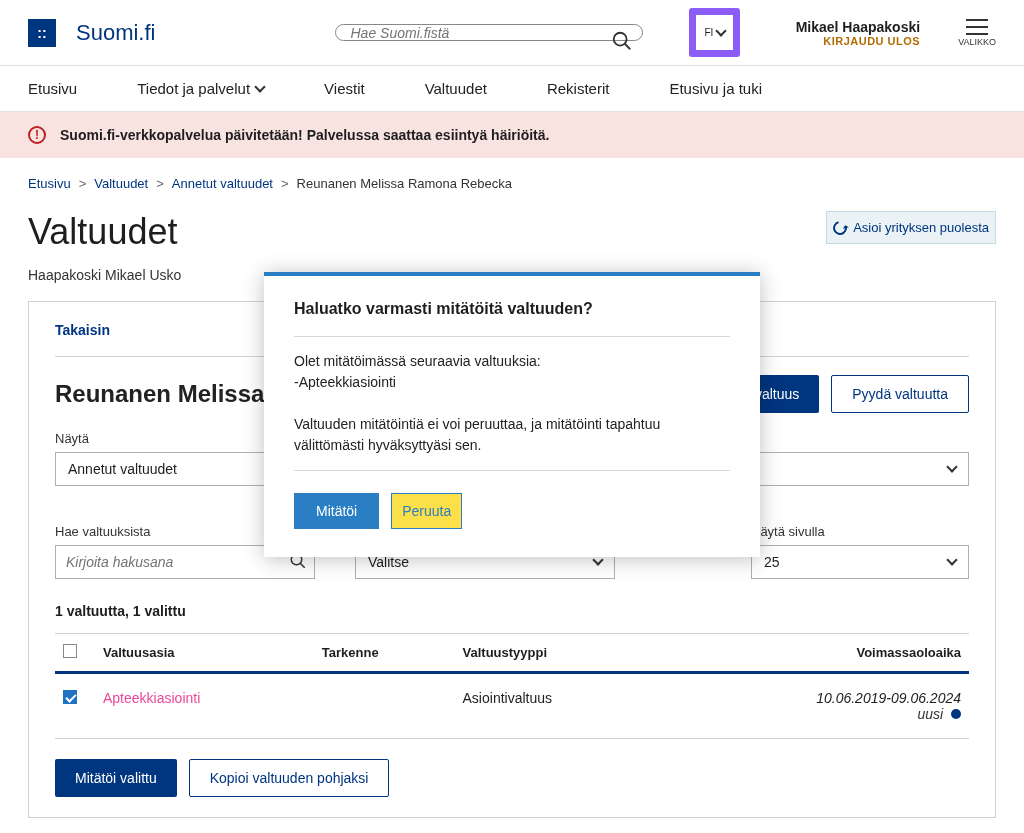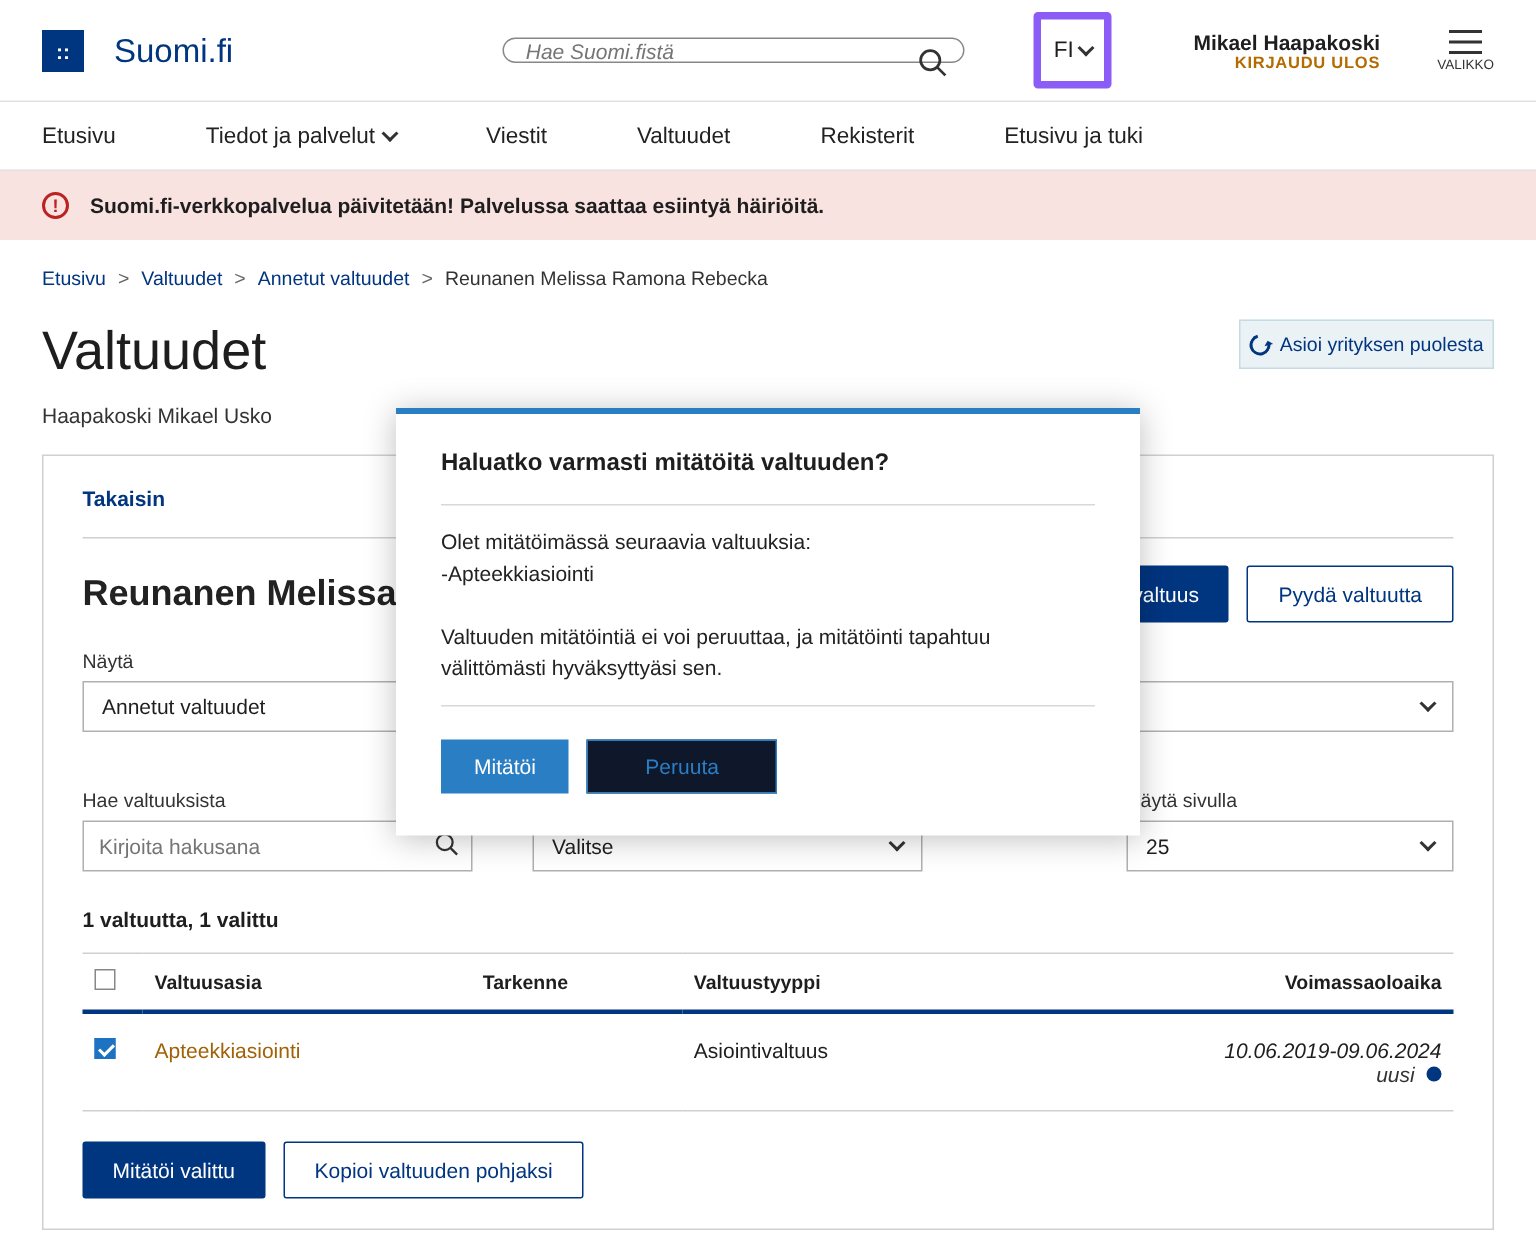--- a/index.html
+++ b/index.html
@@ -3,21 +3,21 @@
 <meta charset="utf-8">
 <style>
 * { box-sizing: border-box; margin: 0; padding: 0; }
 body { font-family: -apple-system, BlinkMacSystemFont, "Segoe UI", Arial, sans-serif; font-size: 14px; color: #1e1e1e; background: #fff; }
 .header { display: flex; align-items: center; padding: 8px 28px; border-bottom: 1px solid #e0e0e0; gap: 20px; }
 .logo-box { width: 28px; height: 28px; background: #003580; color: #fff; display: flex; align-items: center; justify-content: center; font-weight: bold; font-size: 14px; }
 .logo-text { font-size: 22px; color: #003580; font-weight: 500; }
 .search-wrap { margin-left: 160px; position: relative; }
 .search-input { width: 308px; height: 17px; border: 1px solid #888; border-radius: 17px; padding: 0 40px 0 14px; font-size: 14px; font-style: italic; color: #666; }
 .search-icon { position: absolute; right: 10px; top: 6px; width: 22px; height: 22px; }
-.lang-sel { border: 5px solid #8b5cf6; border-radius: 3px; padding: 12px 8px; display: flex; align-items: center; gap: 4px; font-size: 15px; margin-left: 26px; }
+.lang-sel { border: 7px solid #8b5cf6; border-radius: 3px; padding: 12px 8px; display: flex; align-items: center; gap: 4px; font-size: 10px; margin-left: 26px; }
 .user-block { margin-left: auto; text-align: right; }
 .user-name { font-weight: 600; font-size: 14px; }
 .logout { color: #b46b00; font-size: 11px; font-weight: 600; letter-spacing: 0.5px; }
 .menu-btn { margin-left: 18px; text-align: center; }
 .menu-lines { width: 22px; height: 16px; display: flex; flex-direction: column; justify-content: space-between; margin: 0 auto 2px; }
 .menu-lines span { height: 2px; background: #333; }
 .menu-label { font-size: 9px; color: #333; }
 .nav { display: flex; gap: 0; padding: 0 28px; border-bottom: 1px solid #e0e0e0; }
 .nav-item { padding: 14px 30px 14px 0; margin-right: 30px; font-size: 15px; color: #222; cursor: pointer; display: flex; align-items: center; gap: 6px; }
 .alert-banner { background: #f8e3e0; padding: 14px 28px; display: flex; align-items: center; gap: 14px; }
@@ -40,43 +40,43 @@
 .btn { padding: 10px 20px; font-size: 14px; border-radius: 2px; cursor: pointer; }
 .btn-primary { background: #003580; color: #fff; border: none; }
 .btn-outline { background: #fff; color: #003580; border: 1px solid #003580; }
 .filter-label { font-size: 13px; color: #333; margin-bottom: 6px; margin-top: 18px; }
 .dropdown { width: 100%; border: 1px solid #b0b0b0; padding: 8px 12px; font-size: 14px; background: #fff; display: flex; justify-content: space-between; align-items: center; }
 .search-filter-row { display: flex; gap: 40px; margin-top: 20px; }
 .search-filter-row .col1 { flex: 0 0 260px; }
 .search-filter-row .col2 { flex: 0 0 260px; }
 .search-filter-row .col3 { margin-left: auto; flex: 0 0 218px; }
 .small-input-wrap { position: relative; }
-.small-input { width: 100%; border: 1px solid #b0b0b0; padding: 8px 34px 8px 10px; font-size: 14px; color: #666; }
+.small-input { width: 100%; border: 1px solid #b0b0b0; padding: 8px 34px 8px 10px; font-size: 14px; font-style: italic; color: #666; }
 .small-search-icon { position: absolute; right: 8px; top: 7px; width: 18px; height: 18px; }
 .count-text { font-weight: 600; margin: 24px 0 14px; font-size: 14px; }
 .table { width: 100%; border-collapse: collapse; }
 .table th { text-align: left; padding: 10px 8px; font-weight: 600; font-size: 13px; border-top: 1px solid #d0d0d0; border-bottom: 3px solid #003580; }
 .table th:last-child { text-align: right; }
 .table td { padding: 16px 8px; font-size: 14px; border-bottom: 1px solid #d0d0d0; vertical-align: top; }
 .table td:last-child { text-align: right; font-style: italic; }
-.table .link { color: #a16207; }
+.table .link { color: #ec4899; }
 .status-dot { display: inline-block; width: 10px; height: 10px; background: #003580; border-radius: 50%; margin-left: 4px; }
 .status-label { color: #333; }
 .checkbox { width: 14px; height: 14px; border: 1px solid #888; display: inline-block; }
 .checkbox.checked { background: #1d72c2; border-color: #1d72c2; position: relative; }
 .checkbox.checked::after { content: ""; position: absolute; left: 4px; top: 1px; width: 4px; height: 8px; border: solid white; border-width: 0 2px 2px 0; transform: rotate(45deg); }
 .action-row { display: flex; gap: 12px; margin-top: 20px; }
 .modal-overlay { position: fixed; inset: 0; display: flex; align-items: flex-start; justify-content: center; padding-top: 272px; pointer-events: none; }
 .modal { background: #fff; width: 496px; border-top: 4px solid #2a7ec4; box-shadow: 0 2px 20px rgba(0,0,0,0.25); padding: 24px 30px 28px; pointer-events: auto; }
 .modal-title { font-weight: 700; font-size: 16px; margin-bottom: 18px; }
 .modal-hr { border: 0; border-top: 1px solid #d8d8d8; margin: 14px 0; }
 .modal-body { font-size: 14px; line-height: 1.5; color: #222; }
 .modal-actions { margin-top: 22px; display: flex; gap: 12px; }
 .btn-modal-primary { background: #2a7ec4; color: #fff; border: none; padding: 9px 22px; font-size: 14px; cursor: pointer; }
-.btn-modal-outline { background: #0f172a; color: #2a7ec4; border: 1px solid #2a7ec4; padding: 9px 38px; font-size: 14px; cursor: pointer; }
+.btn-modal-outline { background: #fde047; color: #2a7ec4; border: 1px solid #2a7ec4; padding: 9px 10px; font-size: 14px; cursor: pointer; }
 .chevron { display: inline-block; width: 8px; height: 8px; border-right: 2px solid #333; border-bottom: 2px solid #333; transform: rotate(45deg); margin-top: -4px; }
 .refresh-icon { width: 14px; height: 14px; border: 2px solid #003580; border-radius: 50%; border-top-color: transparent; transform: rotate(30deg); display: inline-block; position: relative; }
 .refresh-icon::after { content: ""; position: absolute; top: -3px; right: -1px; border: 3px solid transparent; border-bottom-color: #003580; transform: rotate(-45deg); }
 </style>
 </head>
 <body>
 
 <div class="header">
   <div class="logo-box">::</div>
   <div class="logo-text">Suomi.fi</div>

